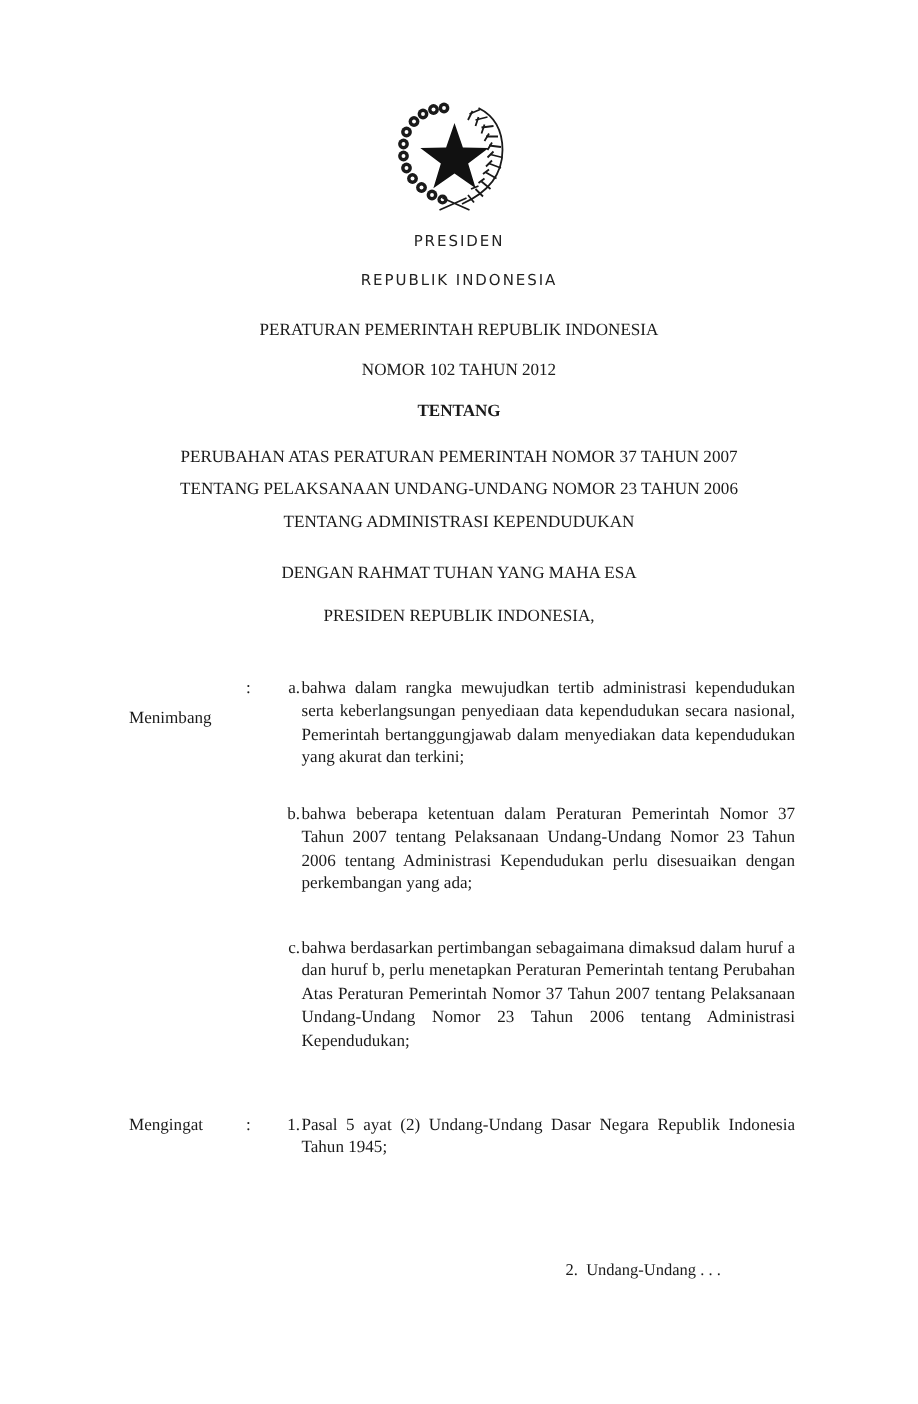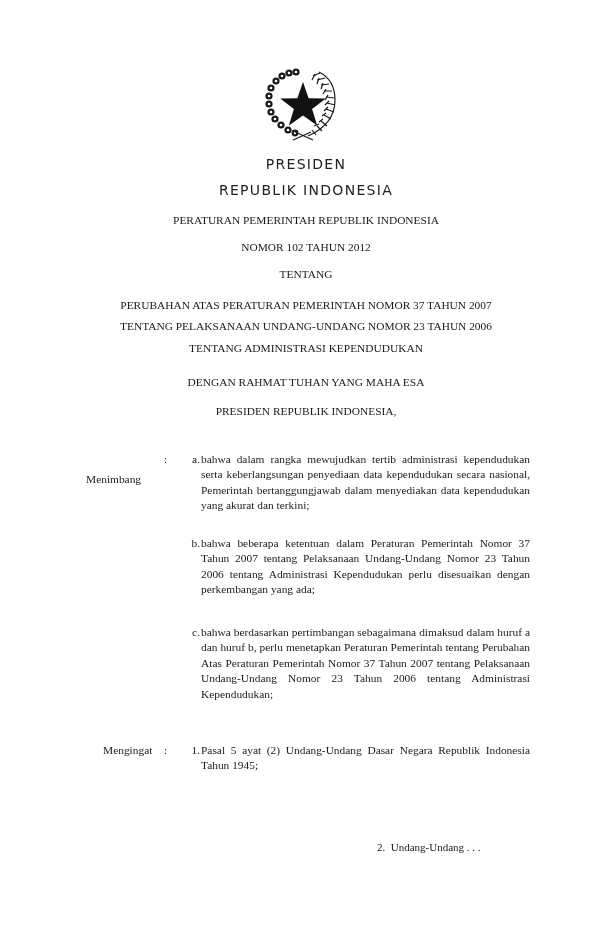--- a/index.html
+++ b/index.html
@@ -9,21 +9,21 @@
       color: #1a1a1a;
     }
     .page { position: absolute; left: 0; top: 0; width: 612px; height: 936px; background: #fff; }
 
     .emblem { position: absolute; left: 263px; top: 66px; width: 80px; height: 76px; }
     .emblem svg { width: 80px; height: 76px; display: block; }
 
     .hdr-small {
       position: absolute; left: 0; width: 612px; text-align: center;
       font-family: "DejaVu Sans", "Liberation Sans", sans-serif;
-      font-size: 14px; letter-spacing: 1.3px; color: #222;
+      font-size: 10px; letter-spacing: 1.3px; color: #222;
     }
 
     .center-line {
       position: absolute; left: 60px; width: 492px; text-align: center;
       font-family: "Liberation Serif", "DejaVu Serif", serif;
       font-size: 11.4px; line-height: 14px; color: #1a1a1a; white-space: nowrap;
     }
 
     .section-label {
       position: absolute; left: 86px;
@@ -121,21 +121,21 @@
 
       <polygon fill="#111" points="40,16 45.6,32.3 62.8,32.6 49.1,43 54.1,59.5 40,49.6 25.9,59.5 30.9,43 17.2,32.6 34.4,32.3"></polygon>
     </svg>
   </div>
 
   <div class="hdr-small" style="top:156px;">PRESIDEN</div>
   <div class="hdr-small" style="top:182px;">REPUBLIK INDONESIA</div>
 
   <div class="center-line" style="top:213px;">PERATURAN PEMERINTAH REPUBLIK INDONESIA</div>
   <div class="center-line" style="top:240px;">NOMOR 102 TAHUN 2012</div>
-  <div class="center-line" style="top:267px;">TENTANG</div>
+  <div class="center-line" style="top:267px;font-weight:bold;">TENTANG</div>
   <div class="center-line" style="top:298px;">PERUBAHAN ATAS PERATURAN PEMERINTAH NOMOR 37 TAHUN 2007</div>
   <div class="center-line" style="top:319px;">TENTANG PELAKSANAAN UNDANG-UNDANG NOMOR 23 TAHUN 2006</div>
   <div class="center-line" style="top:341px;">TENTANG ADMINISTRASI KEPENDUDUKAN</div>
 
   <div class="center-line" style="top:404px;">PRESIDEN REPUBLIK INDONESIA,</div>
   <div class="center-line" style="top:375px;">DENGAN RAHMAT TUHAN YANG MAHA ESA</div>
 
   <div class="section-label" style="top:452px;margin-top:20px;">Menimbang</div>
   <div class="section-colon" style="top:452px;">:</div>
 
@@ -147,21 +147,21 @@
   <div class="item" style="top:536px;">
     <span class="marker">b.</span>
     <div class="body">bahwa beberapa ketentuan dalam Peraturan Pemerintah Nomor 37 Tahun 2007 tentang Pelaksanaan Undang-Undang Nomor 23 Tahun 2006 tentang Administrasi Kependudukan perlu disesuaikan dengan perkembangan yang ada;</div>
   </div>
 
   <div class="item" style="top:625px;">
     <span class="marker">c.</span>
     <div class="body">bahwa berdasarkan pertimbangan sebagaimana dimaksud dalam huruf a dan huruf b, perlu menetapkan Peraturan Pemerintah tentang Perubahan Atas Peraturan Pemerintah Nomor 37 Tahun 2007 tentang Pelaksanaan Undang-Undang Nomor 23 Tahun 2006 tentang Administrasi Kependudukan;</div>
   </div>
 
-  <div class="section-label" style="top:743px;margin-left:17px;">Mengingat</div>
+  <div class="section-label" style="top:743px;">Mengingat</div>
   <div class="section-colon" style="top:743px;">:</div>
 
   <div class="item" style="top:743px;">
     <span class="marker">1.</span>
     <div class="body">Pasal 5 ayat (2) Undang-Undang Dasar Negara Republik Indonesia Tahun 1945;</div>
   </div>
 
   <div class="footer-cont">2.  Undang-Undang . . .</div>
 </div>
 

